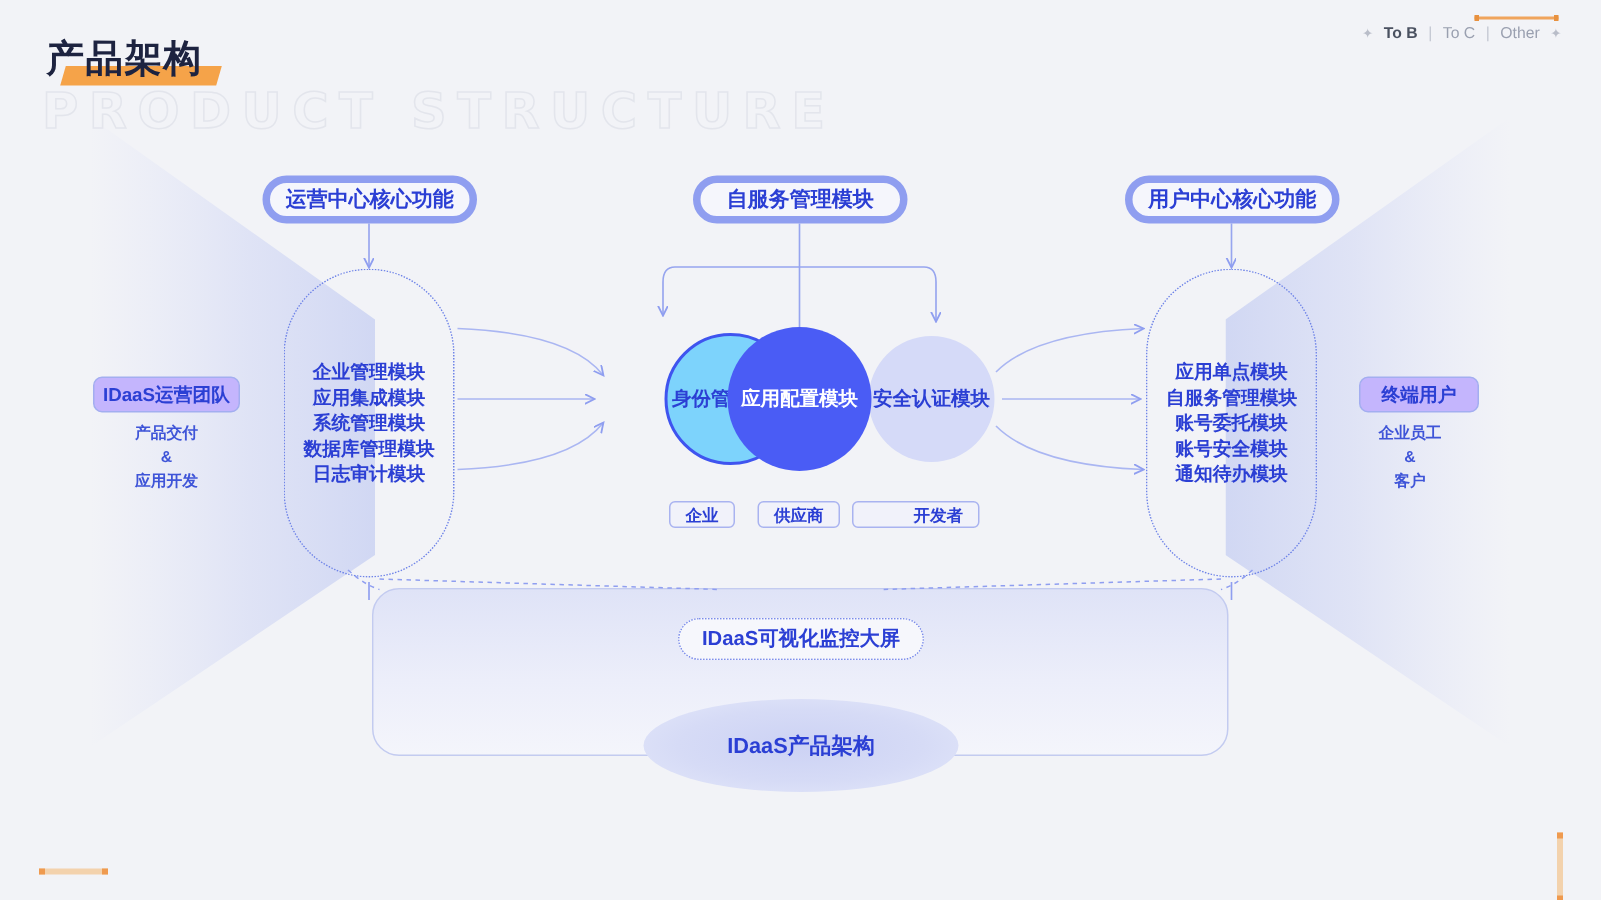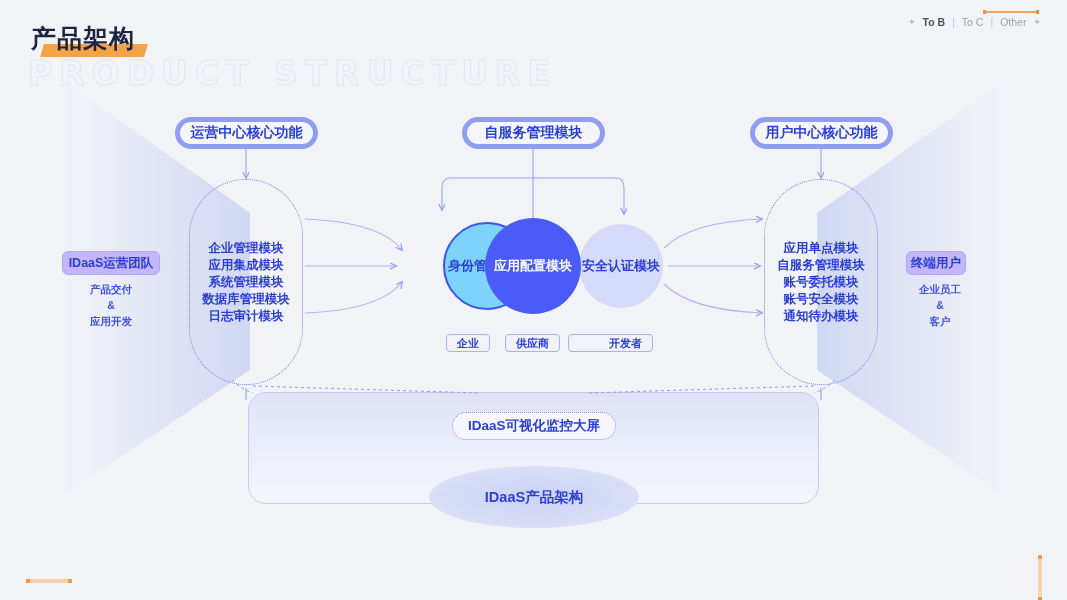--- a/index.html
+++ b/index.html
@@ -246,21 +246,21 @@
 
   <div class="pill side-pill" style="left:62px;top:251px;width:98px;">
     <span>IDaaS运营团队</span>
   </div>
   <div class="side-sub" style="left:62px;top:281px;width:98px;">
     <div>产品交付</div>
     <div>&amp;</div>
     <div>应用开发</div>
   </div>
 
-  <div class="pill side-pill" style="left:906px;top:251px;width:60px;">
+  <div class="pill side-pill" style="left:906px;top:251px;width:80px;">
     <span>终端用户</span>
   </div>
   <div class="side-sub" style="left:891px;top:281px;width:98px;">
     <div>企业员工</div>
     <div>&amp;</div>
     <div>客户</div>
   </div>
 
   <div class="col" style="left:189px;top:179px;">
     <div class="items">

